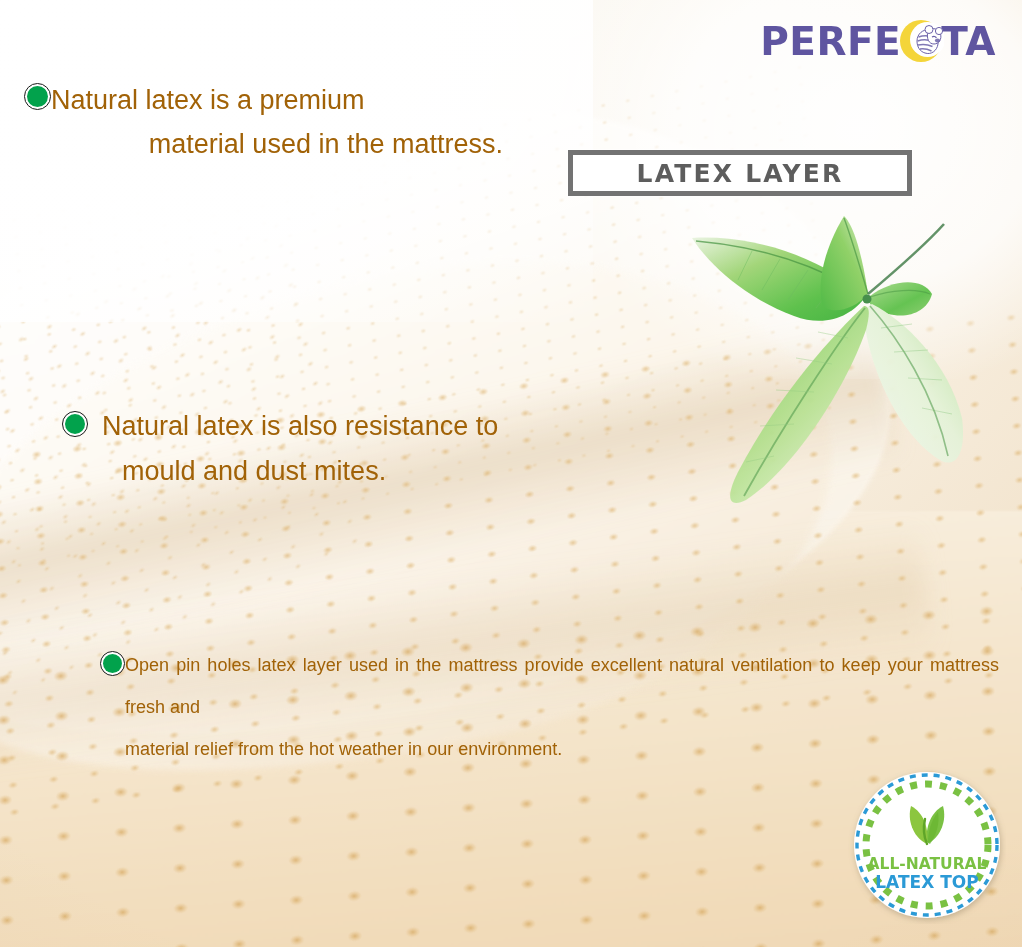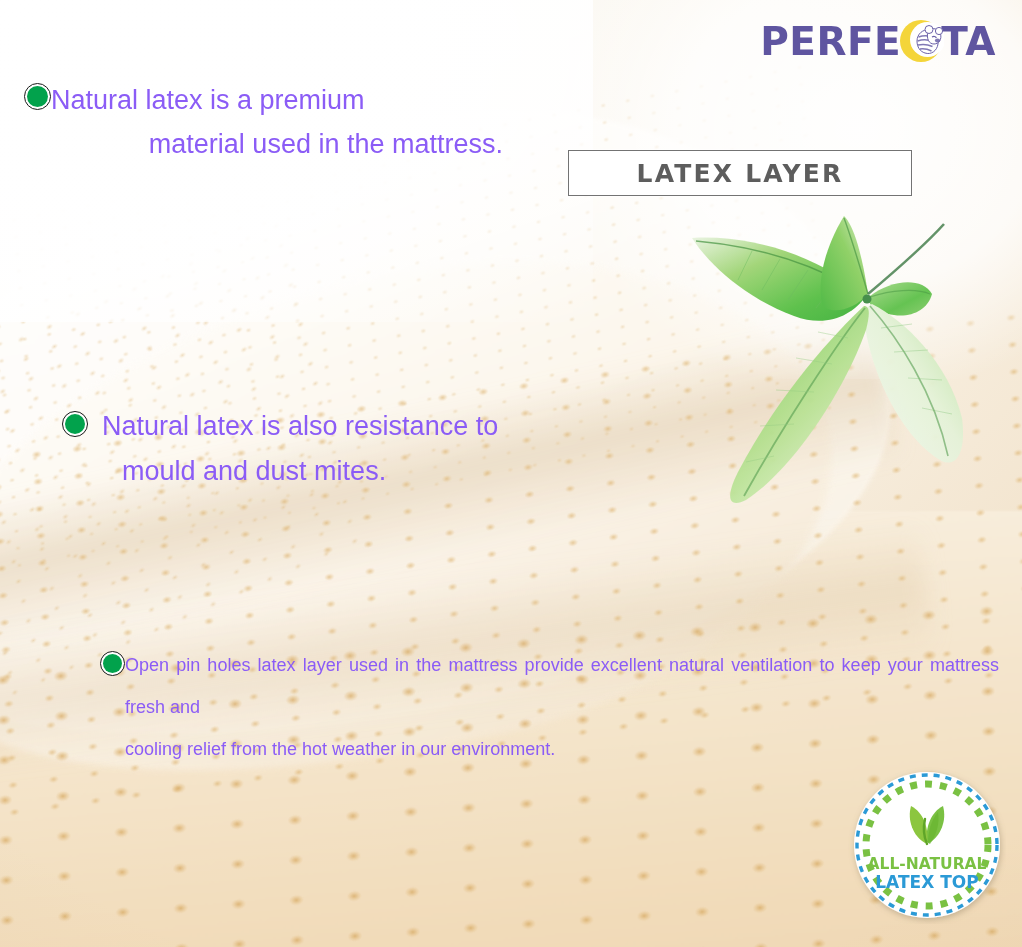--- a/index.html
+++ b/index.html
@@ -141,21 +141,21 @@
     display:inline-block;
     vertical-align:middle;
   }
 
   
   .title-box {
     position:absolute;
     left:568px; top:150px;
     width:344px; height:46px;
     background:#ffffff;
-    border:1px solid #737373;
+    border:5px solid #737373;
     display:flex; align-items:center; justify-content:center;
     box-shadow:0 0 0 1px rgba(255,255,255,.6);
   }
   .title-box span {
     font-size:25px;
     font-weight:bold;
     letter-spacing:2.2px;
     color:#5d5d5d;
     font-family:"DejaVu Sans", sans-serif;
   }
@@ -178,21 +178,21 @@
     display:block;
     position:relative;
   }
   .dot::after {
     content:"";
     position:absolute; inset:2px;
     border-radius:50%;
     background:#02a24c;
   }
   .btext {
-    color:#8b5cf6;
+    color:#a16207;
     font-family:"Liberation Sans", sans-serif;
     font-weight:400;
   }
 
   
   #b1 { left:24px; top:78px; width:480px; }
   #b1 .dot { width:27px; height:27px; margin-top:5px; }
   #b1 .btext { font-size:27px; line-height:44px; text-align:justify; width:452px; }
   #b1 .btext .l2 { display:block; text-align:right; }
 
@@ -363,21 +363,21 @@
   </div>
 
   <div class="bullet-block" id="b2">
     <span class="dot"></span>
     <span class="btext"><span>Natural latex is also resistance to</span><span class="l2">mould and dust mites.</span></span>
   </div>
 
   <div class="bullet-block" id="b3">
     <span class="dot"></span>
     <span class="btext"><span>Open pin holes latex layer used in the mattress provide</span>
-      <span>excellent natural ventilation to keep your mattress fresh and</span><span class="l3">cooling relief from the hot weather in our environment.</span></span>
+      <span>excellent natural ventilation to keep your mattress fresh and</span><span class="l3">material relief from the hot weather in our environment.</span></span>
   </div>
 
   <div class="badge">
     <svg width="158" height="158" viewBox="0 0 158 158" aria-hidden="true">
       <defs>
         <filter id="bsh" x="-30%" y="-30%" width="160%" height="160%">
           <feDropShadow dx="1" dy="2" stdDeviation="3" flood-color="#8c7a5e" flood-opacity="0.45"></feDropShadow>
         </filter>
       </defs>
       <circle cx="79" cy="79" r="73" fill="#ffffff" filter="url(#bsh)"></circle>

